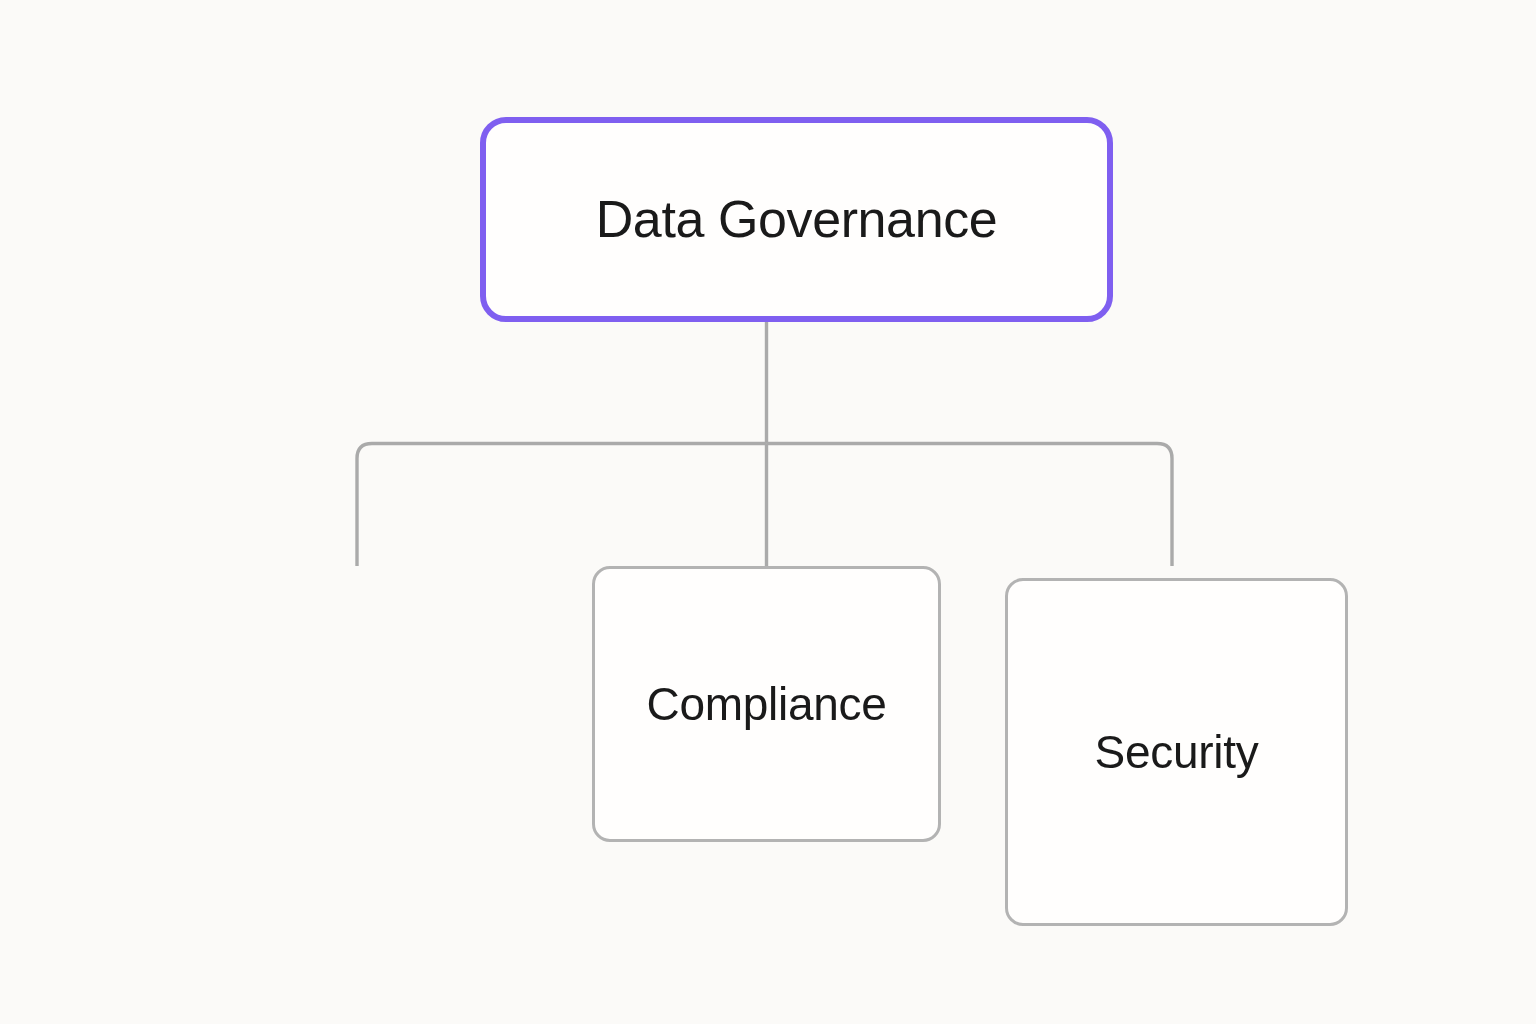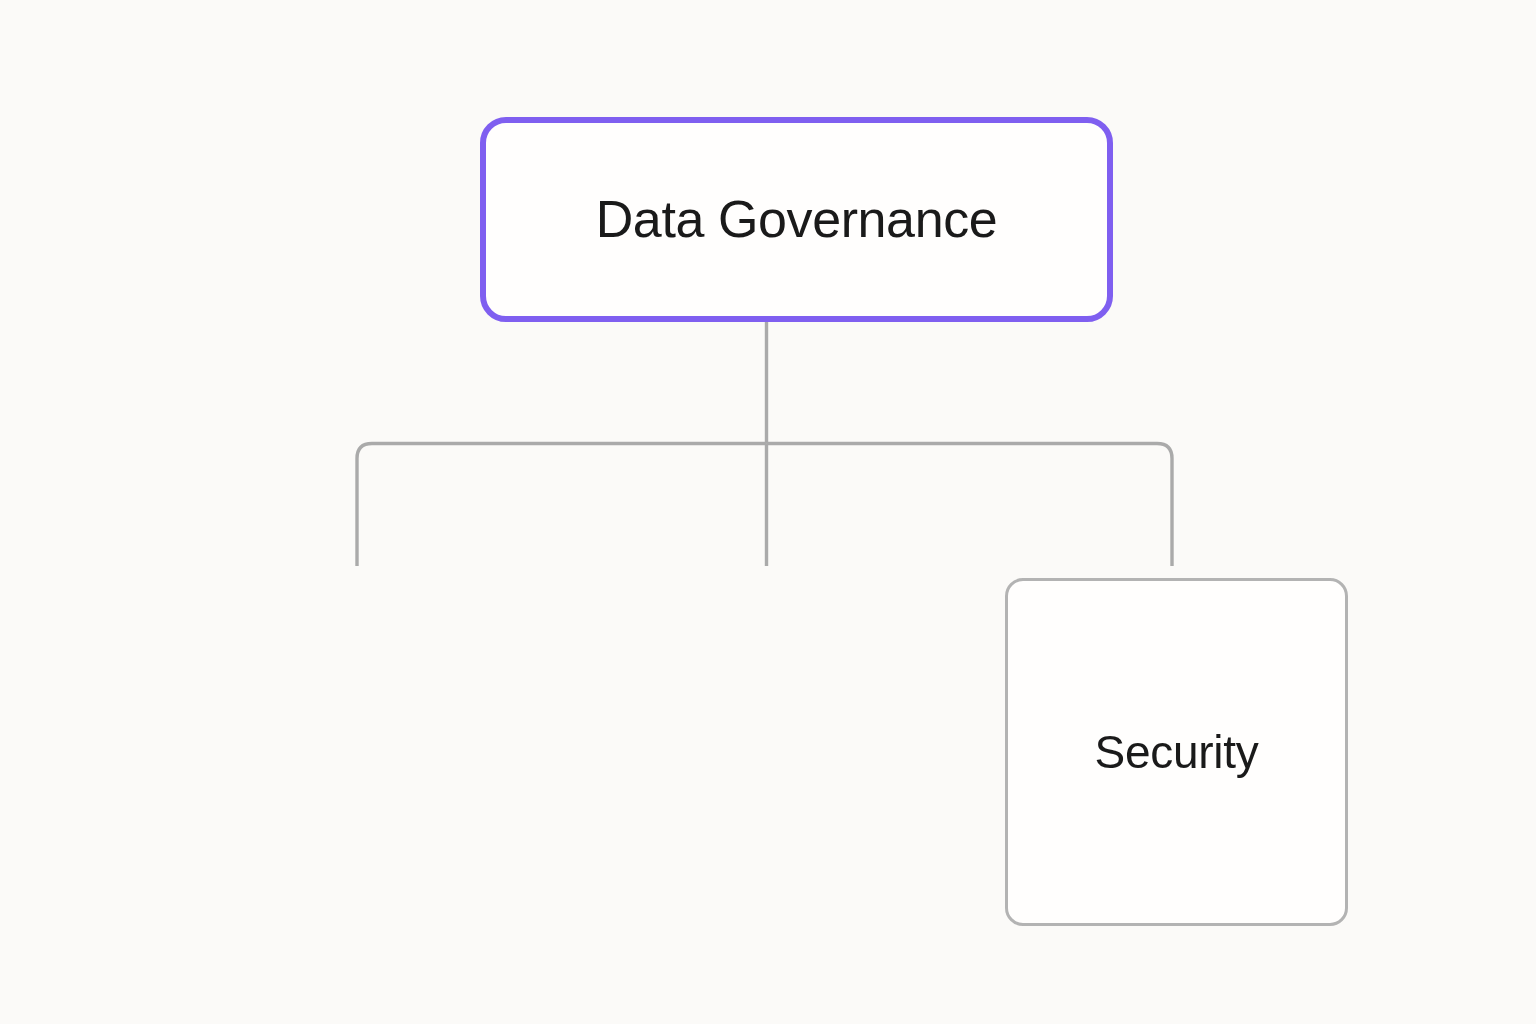--- a/index.html
+++ b/index.html
@@ -106,18 +106,21 @@
       <path d="M 766.5 443.5 L 766.5 566"></path>
       <path d="M 766.5 443.5 L 1157 443.5 Q 1172 443.5 1172 458.5 L 1172 566"></path>
     </g>
   </svg>
 
   <div class="node node-root">
     <span class="node-label">Data Governance</span>
   </div>
 
 
+  <div class="node node-child node-child-1">
+    <span class="node-label">Compliance</span>
+  </div>
 
   <div class="node node-child node-child-2">
     <span class="node-label">Security</span>
   </div>
 
 </div>
 
 </body></html>

